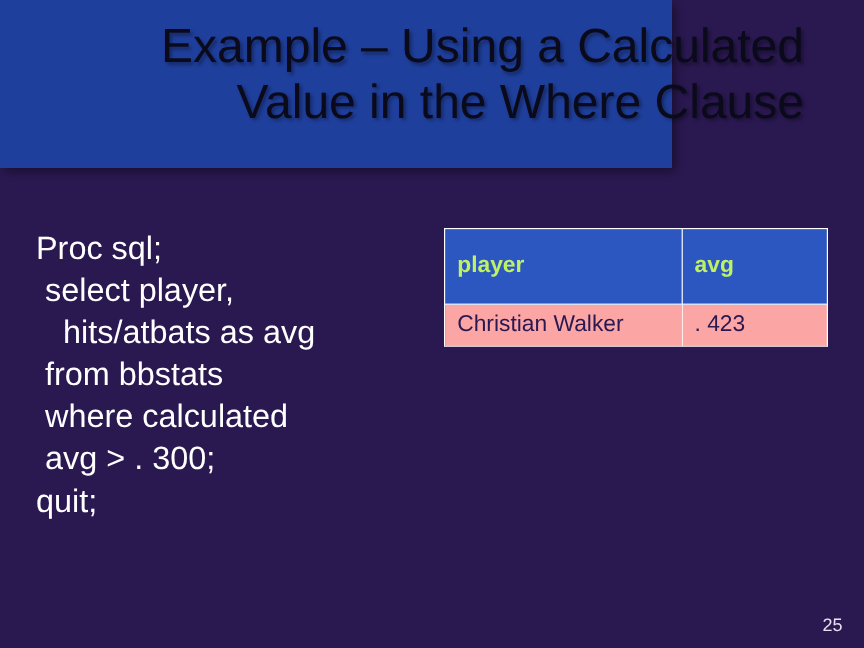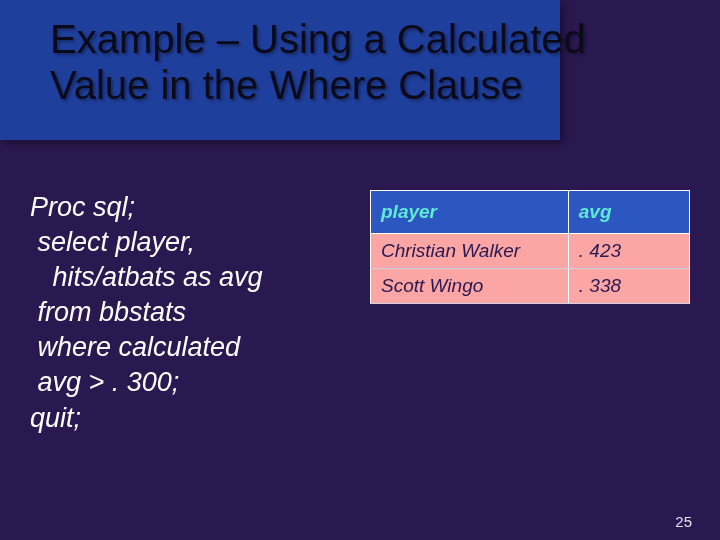--- a/index.html
+++ b/index.html
@@ -18,72 +18,71 @@
     top: 0;
     left: 0;
     box-shadow: 3px 3px 8px rgba(0,0,0,0.4);
   }
   .slide-title {
     position: absolute;
     top: 16px;
     left: 0;
     width: 720px;
     padding: 0 50px;
-    text-align: left;
+    text-align: right;
     font-size: 40px;
     font-weight: 400;
     color: #0a0a1a;
     text-shadow: 2px 2px 3px rgba(0,0,0,0.35);
     line-height: 1.15;
   }
   .content {
     position: absolute;
     top: 190px;
     left: 30px;
     right: 30px;
     display: flex;
     gap: 40px;
-    font-style: italic;
   }
   .code-block {
     flex: 0 0 300px;
     font-size: 27px;
     line-height: 1.3;
     font-weight: 400;
     color: #fff;
     white-space: pre;
   }
   .table-wrap {
     flex: 1;
   }
   table {
     border-collapse: collapse;
     width: 100%;
     font-size: 19px;
   }
   th {
     background: #2d57c0;
-    color: #5eead4;
+    color: #bef264;
     text-align: left;
     font-weight: 700;
-    padding: 10px 10px;
+    padding: 20px 10px;
     border: 1px solid #fff;
   }
   td {
     background: #fca5a5;
     color: #2a1850;
     padding: 6px 10px;
     border: 1px solid #fff;
     border-bottom: 1px solid #d0d0e0;
   }
   tr td:first-child { width: 62%; }
   .page-number {
     position: absolute;
     bottom: 10px;
-    right: 28px;
+    right: 18px;
     font-size: 15px;
     color: #e6e0f0;
   }
 </style>
 </head>
 <body>
 
 <div class="title-banner"></div>
 
 <h1 class="slide-title">Example – Using a Calculated Value in the Where Clause</h1>
@@ -104,23 +103,19 @@
         <tr>
           <th>player</th>
           <th>avg</th>
         </tr>
       </thead>
       <tbody>
         <tr>
           <td>Christian Walker</td>
           <td>. 423</td>
         </tr>
-        <tr>
-          <td>Scott Wingo</td>
-          <td>. 338</td>
-        </tr>
       </tbody>
     </table>
   </div>
 
 </div>
 
 <div class="page-number">25</div>
 
 </body></html>

